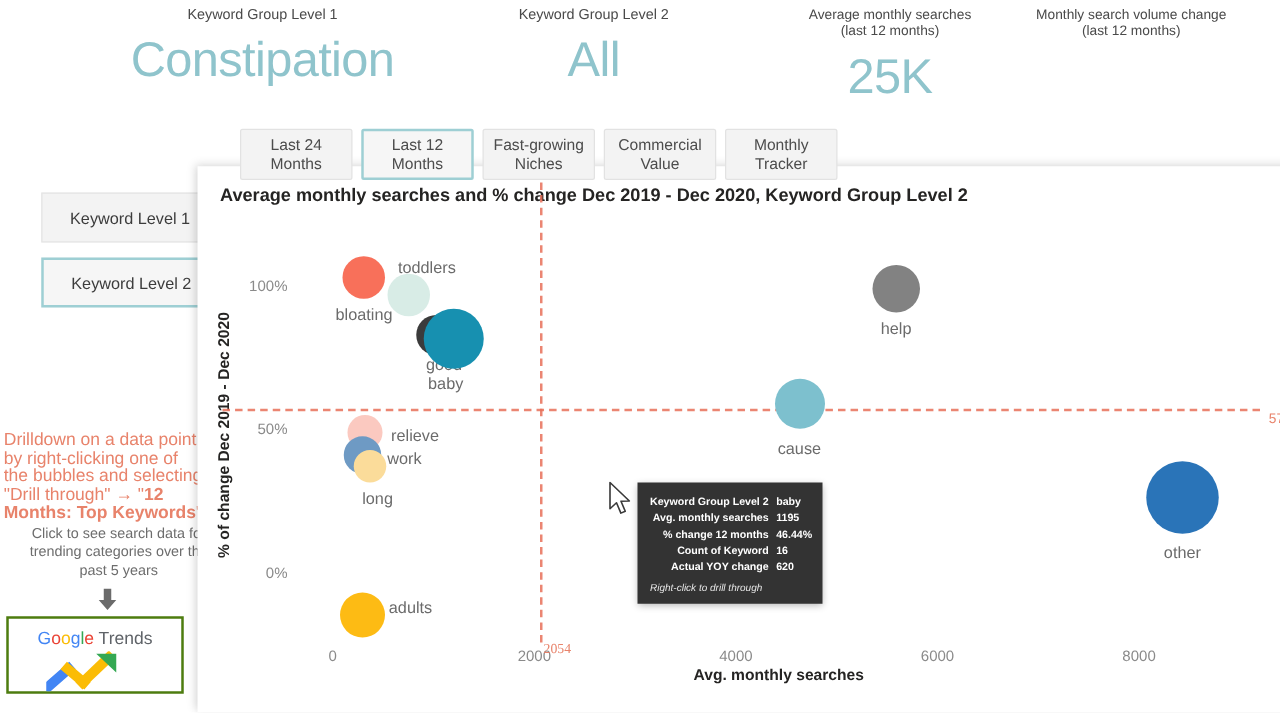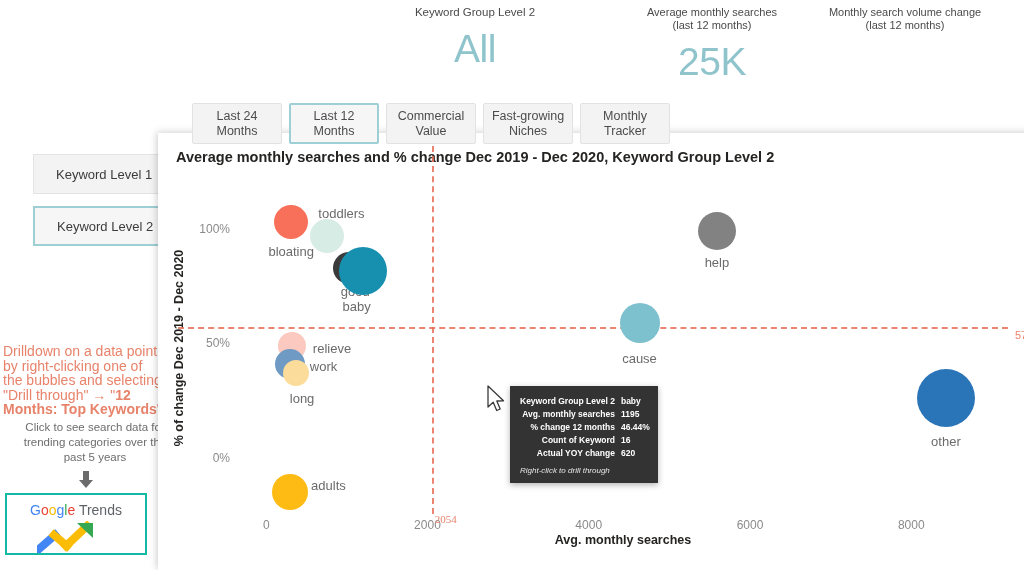--- a/index.html
+++ b/index.html
@@ -122,21 +122,21 @@
   }
   #down-arrow-icon {
     position: absolute;
     left: 76px; top: 322px;
   }
   #google-trends-button {
     position: absolute;
     left: 5px; top: 345px;
     width: 142px;
     height: 62px;
-    border: 2px solid #14b8a6;
+    border: 2px solid #4d7c0f;
     background: #ffffff;
     box-sizing: border-box;
   }
   #gt-wordmark {
     position: absolute;
     left: 50%;
     transform: translateX(-50%);
     top: 7px;
     font-size: 14px;
     white-space: nowrap;
@@ -293,44 +293,48 @@
     position: absolute;
     left: 329px; top: 252px;
     z-index: 7;
     pointer-events: none;
   }
 </style>
 </head>
 <body>
 
 <div id="kpi-header">
+  <div class="kpi" id="kpi-1">
+    <div class="kpi-title">Keyword Group Level 1</div>
+    <div class="kpi-value">Constipation</div>
+  </div>
   <div class="kpi" id="kpi-2">
     <div class="kpi-title">Keyword Group Level 2</div>
     <div class="kpi-value">All</div>
   </div>
   <div class="kpi" id="kpi-3">
     <div class="kpi-title">Average monthly searches
 (last 12 months)</div>
     <div class="kpi-value">25K</div>
   </div>
   <div class="kpi" id="kpi-4">
     <div class="kpi-title">Monthly search volume change
 (last 12 months)</div>
   </div>
 </div>
 
 <div id="tab-strip">
   <div class="tab">Last 24
 Months</div>
   <div class="tab selected">Last 12
 Months</div>
+  <div class="tab">Fast-growing
+Niches</div>
   <div class="tab">Commercial
 Value</div>
-  <div class="tab">Fast-growing
-Niches</div>
   <div class="tab">Monthly
 Tracker</div>
 </div>
 
 <div id="left-rail">
   <div class="level-btn" id="level-1-btn">Keyword Level 1</div>
   <div class="level-btn" id="level-2-btn">Keyword Level 2</div>
 
   <div id="drilldown-note">
     <span>Drilldown on a data point by right-clicking one of the bubbles and selecting "Drill through" → "</span><b>12 Months: Top Keywords</b><span>"</span>

